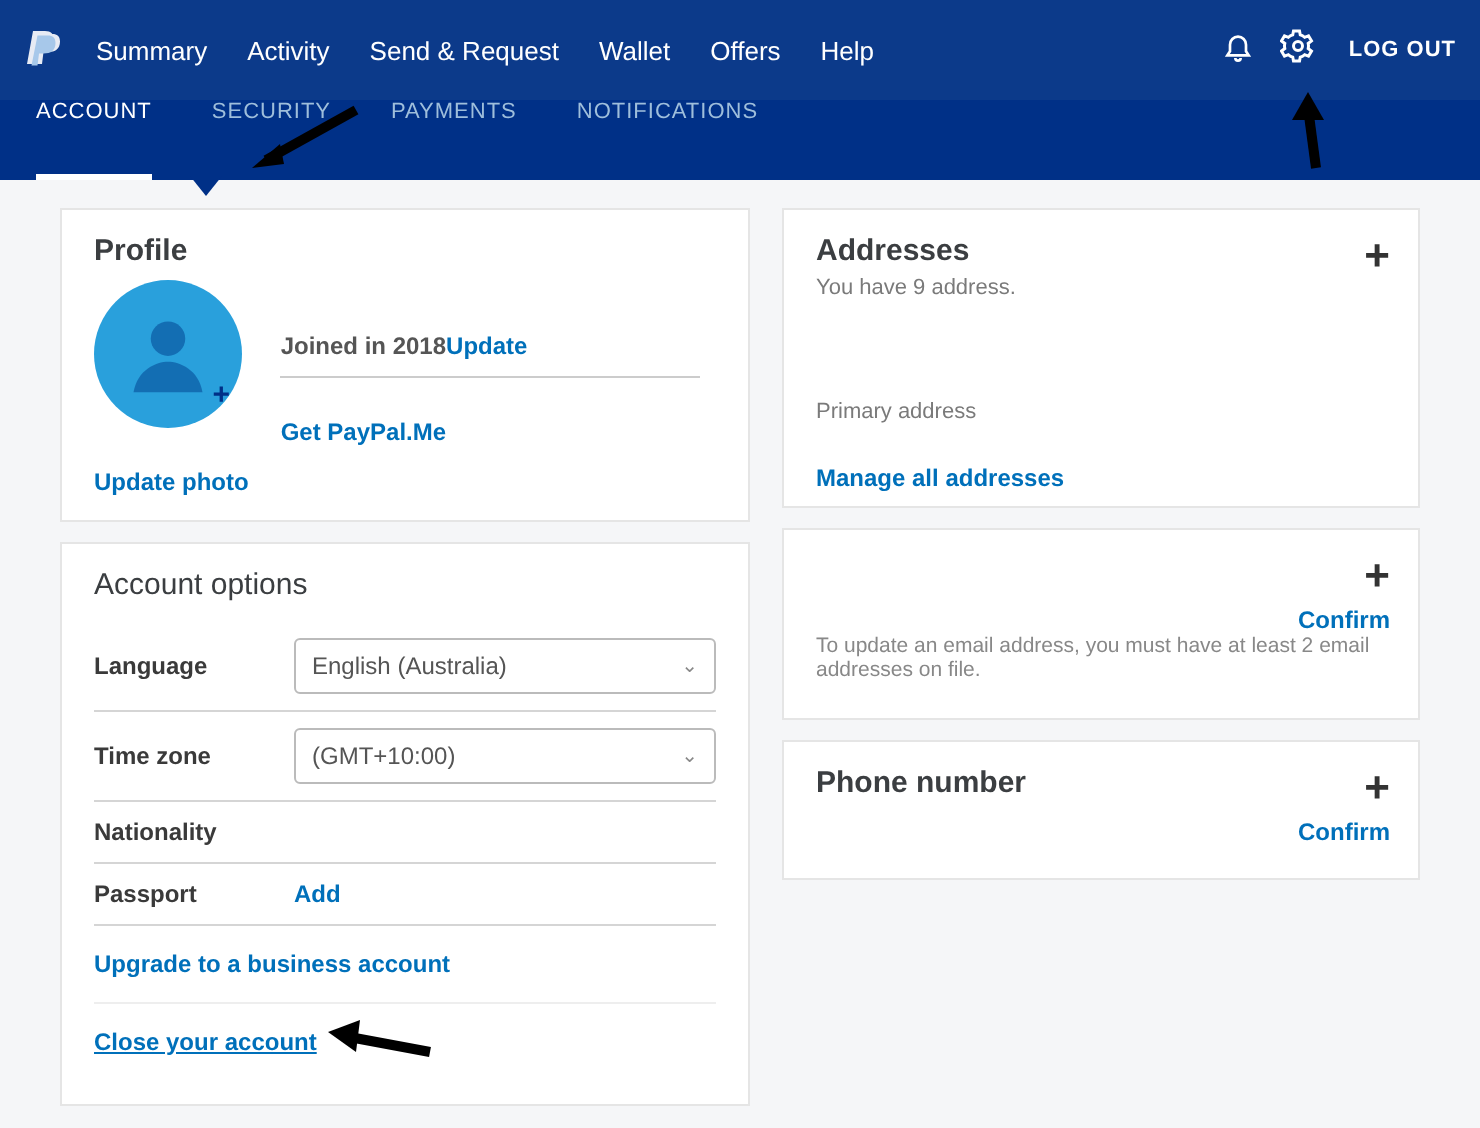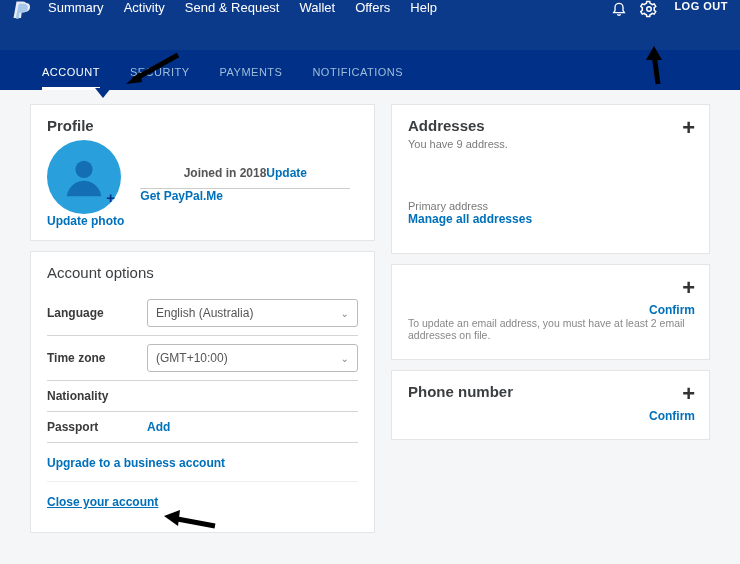--- a/index.html
+++ b/index.html
@@ -1,49 +1,49 @@
 <!DOCTYPE html>
 <html><head>
 <meta charset="utf-8">
 <style>
 *{box-sizing:border-box;margin:0;padding:0;font-family:"Helvetica Neue",Arial,sans-serif}
 body{background:#f5f6f8;width:740px;height:564px;overflow:hidden;position:relative}
-.topbar{background:#0c3a8a;height:50px;display:flex;padding:0 12px;color:white}
+.topbar{background:#0c3a8a;height:50px;display:flex;align-items:center;padding:0 12px;color:white}
 .logo{width:18px;height:22px;position:relative;margin-right:18px}
 .nav-item{font-size:13px;color:#ffffff;margin-right:20px;cursor:pointer}
 .spacer{flex:1}
 .icon-btn{width:30px;text-align:center;cursor:pointer;color:#fff}
 .logout{font-size:11px;font-weight:bold;letter-spacing:.5px;margin-left:10px;cursor:pointer}
-.subbar{background:#003087;height:40px;display:flex;align-items:flex-end;padding:0 42px}
+.subbar{background:#003087;height:40px;display:flex;padding:0 18px}
 .sub-item{font-size:11px;color:#9ebedb;letter-spacing:.5px;margin-right:30px;padding-bottom:12px;cursor:pointer}
 .sub-item.active{color:#ffffff;border-bottom:3px solid #fff;padding-bottom:9px}
 .content{display:flex;padding:14px 30px;gap:16px}
 .col{display:flex;flex-direction:column;gap:10px}
 .card{background:#fff;border:1px solid #e5e5e5;padding:12px 16px;position:relative}
 .card-title{font-size:15px;font-weight:bold;color:#3b3e41;margin-bottom:4px}
 .profile-row{display:flex;align-items:center;gap:16px;margin-top:6px}
 .avatar{width:74px;height:74px;border-radius:50%;background:#29a0dc;display:flex;align-items:center;justify-content:center;position:relative}
 .avatar svg{opacity:.7}
 .avatar-plus{position:absolute;right:6px;bottom:8px;color:#003087;font-size:15px;font-weight:bold}
 .avatar-col{text-align:center}
 .link{color:#0070ba;font-size:12px;font-weight:bold;cursor:pointer}
-.joined-row{display:flex;justify-content:center;border-bottom:1px solid #ccc;padding-bottom:8px;width:210px}
+.joined-row{display:flex;justify-content:flex-start;border-bottom:1px solid #ccc;padding-bottom:8px;width:210px}
 .joined{font-size:12px;color:#555;font-weight:bold}
 .acct-opt-title{font-size:15px;color:#3b3e41;margin-bottom:10px}
 .opt-row{display:flex;align-items:center;border-bottom:1px solid #d5d5d5;padding:8px 0}
 .opt-label{width:100px;font-size:12px;font-weight:bold;color:#3a3a3a}
 .sel{flex:1;height:28px;border:1px solid #bbb;border-radius:3px;font-size:12px;color:#555;padding:0 8px;display:flex;align-items:center;justify-content:space-between;cursor:pointer}
 .chev{font-size:10px;color:#888}
 .link-row{padding:10px 0;border-bottom:1px solid #eee}
 .subtxt{font-size:11px;color:#7a7a7a}
 .plus{position:absolute;top:10px;right:14px;font-size:22px;font-weight:bold;color:#333;cursor:pointer}
 .rt-link{position:absolute;right:14px;top:38px;color:#0070ba;font-size:12px;font-weight:bold;cursor:pointer}
 .helptxt{font-size:10.5px;color:#888;margin-top:40px}
 .underline{text-decoration:underline}
-.mgt{margin-top:0}
+.mgt{margin-top:20px}
 .arrow{position:absolute;pointer-events:none}
 .notch{position:absolute;left:95px;top:88px;width:0;height:0;border-left:8px solid transparent;border-right:8px solid transparent;border-top:10px solid #003087}
 </style>
 </head>
 <body>
 
 <div class="topbar">
   <div class="logo">
     <svg viewBox="0 0 24 28">
         <path fill="#ffffff" d="M6 2h8c4 0 6 2 6 6 0 5-3 8-9 8H8l-1 8H2zM12 4h7c3 0 5 1.5 5 5 0 5-3 7-8 7h-3l-1 8H8z" opacity=".9"></path>

